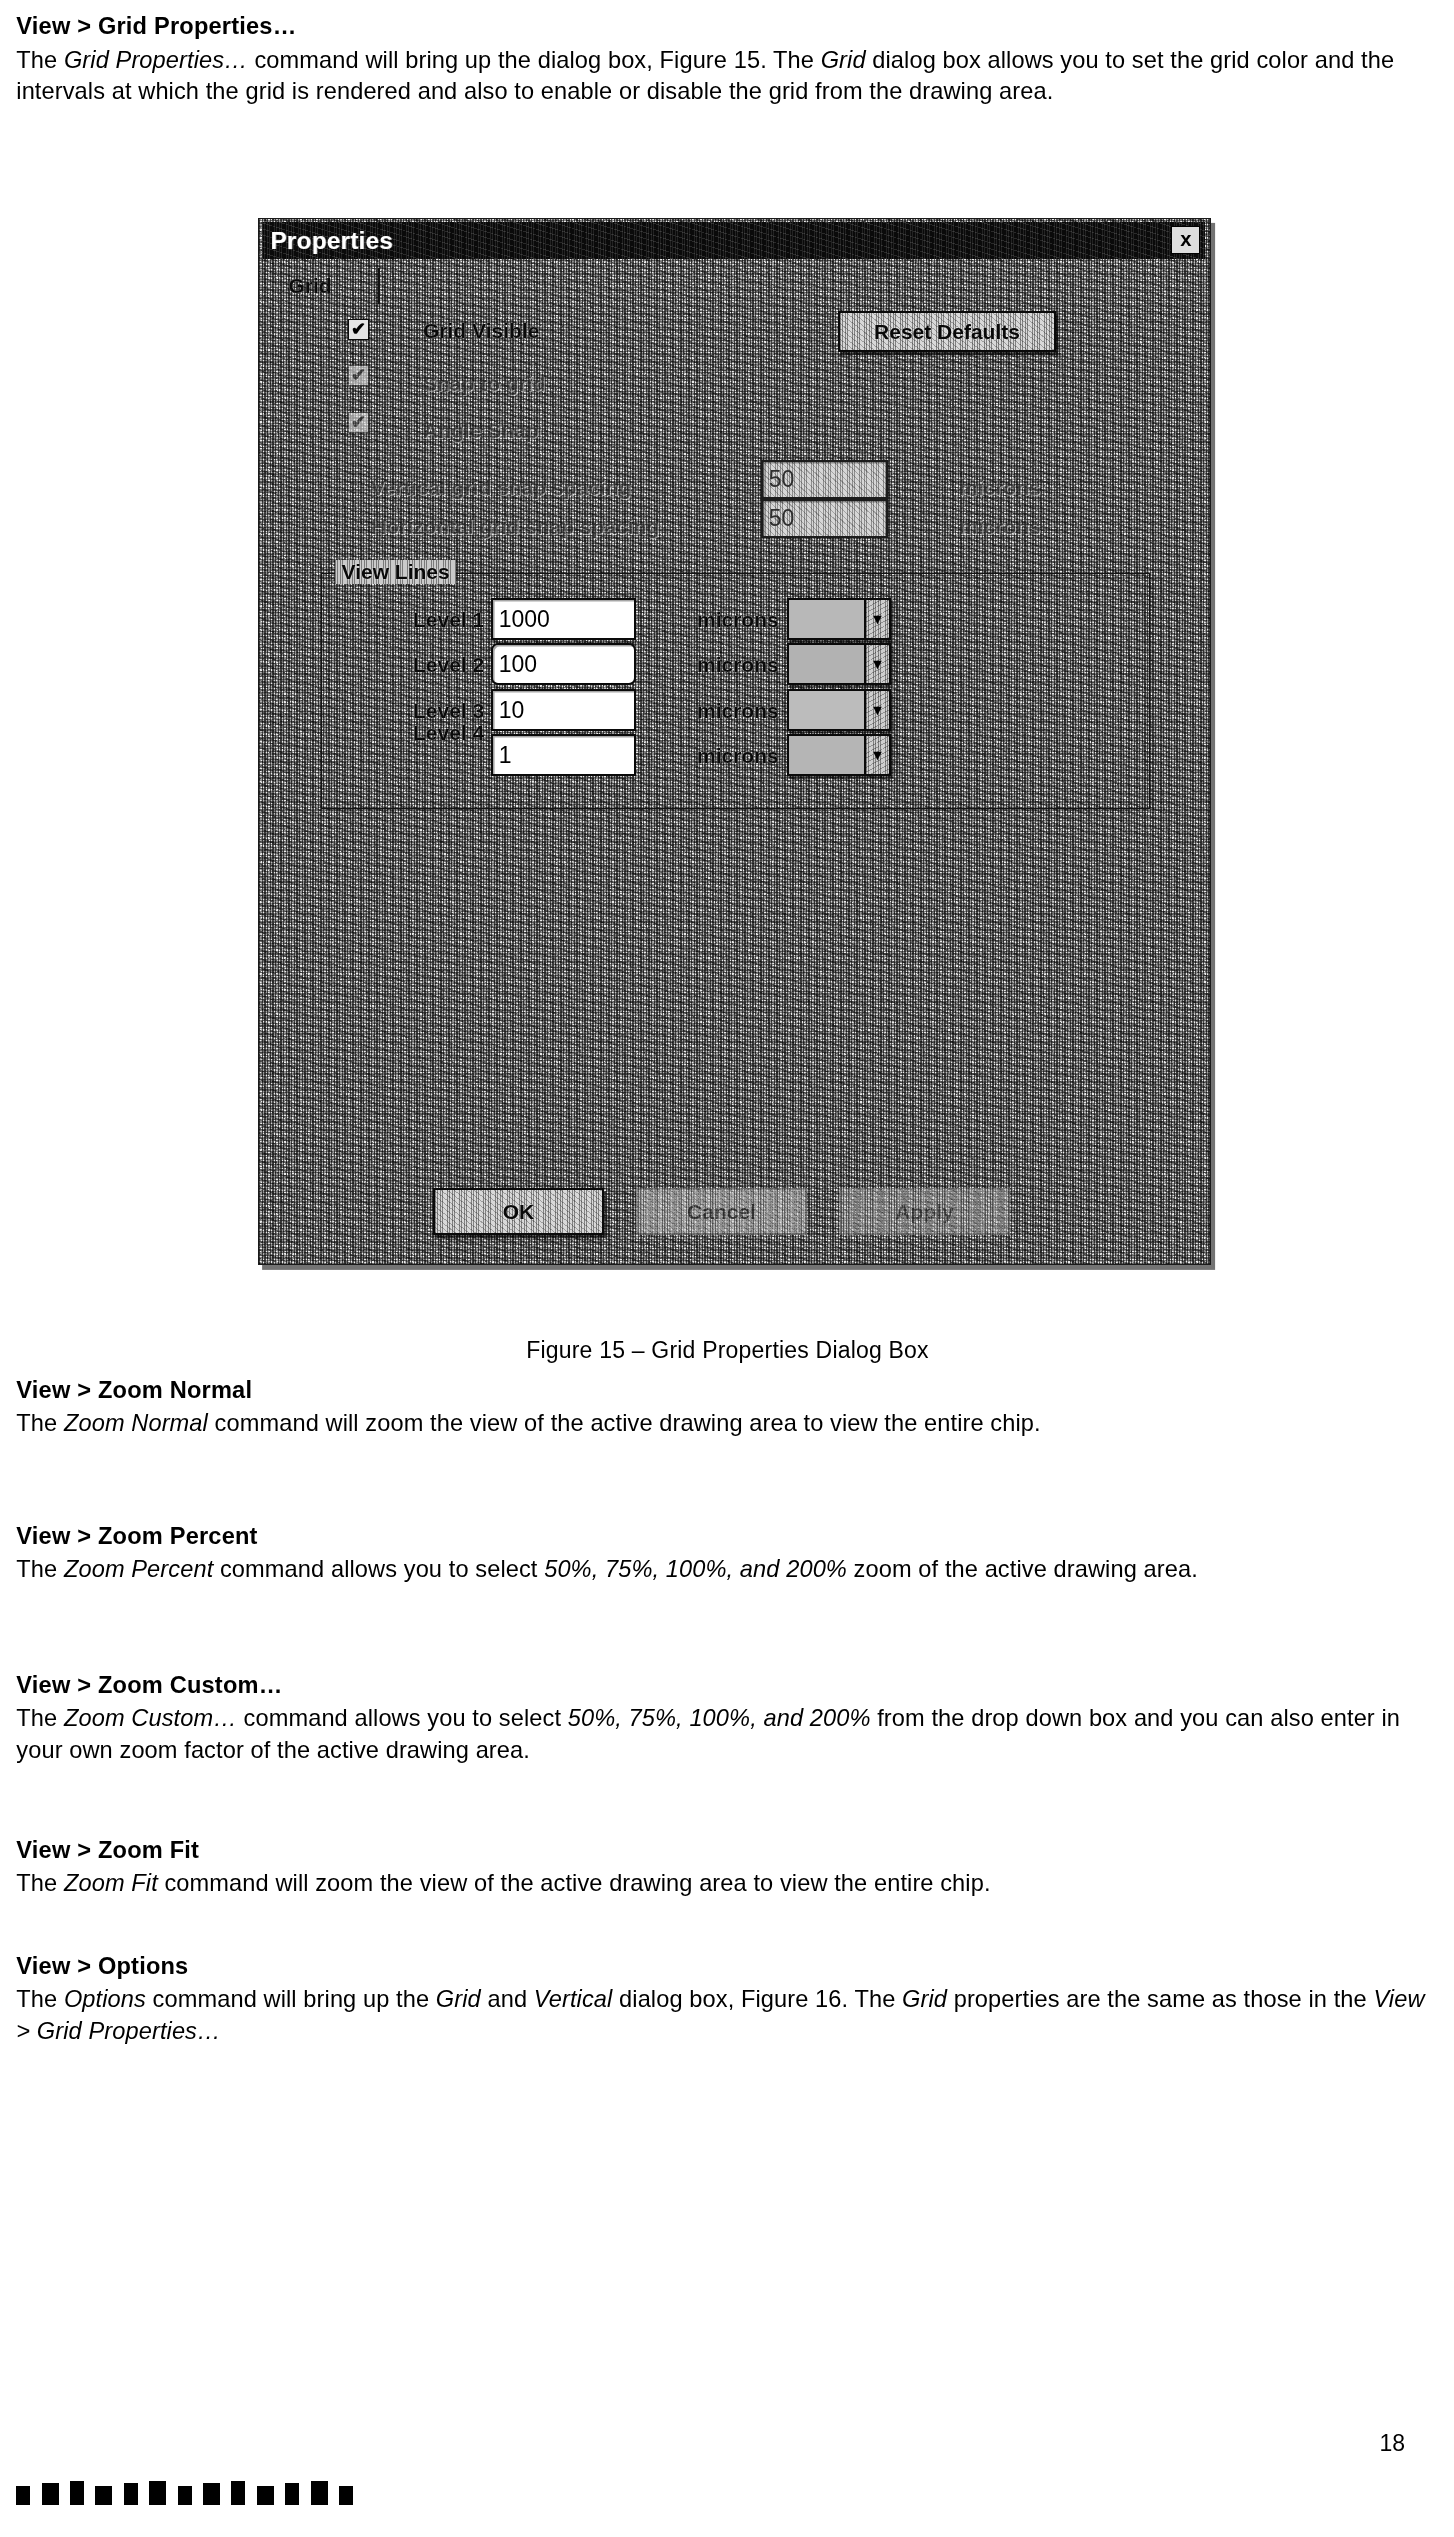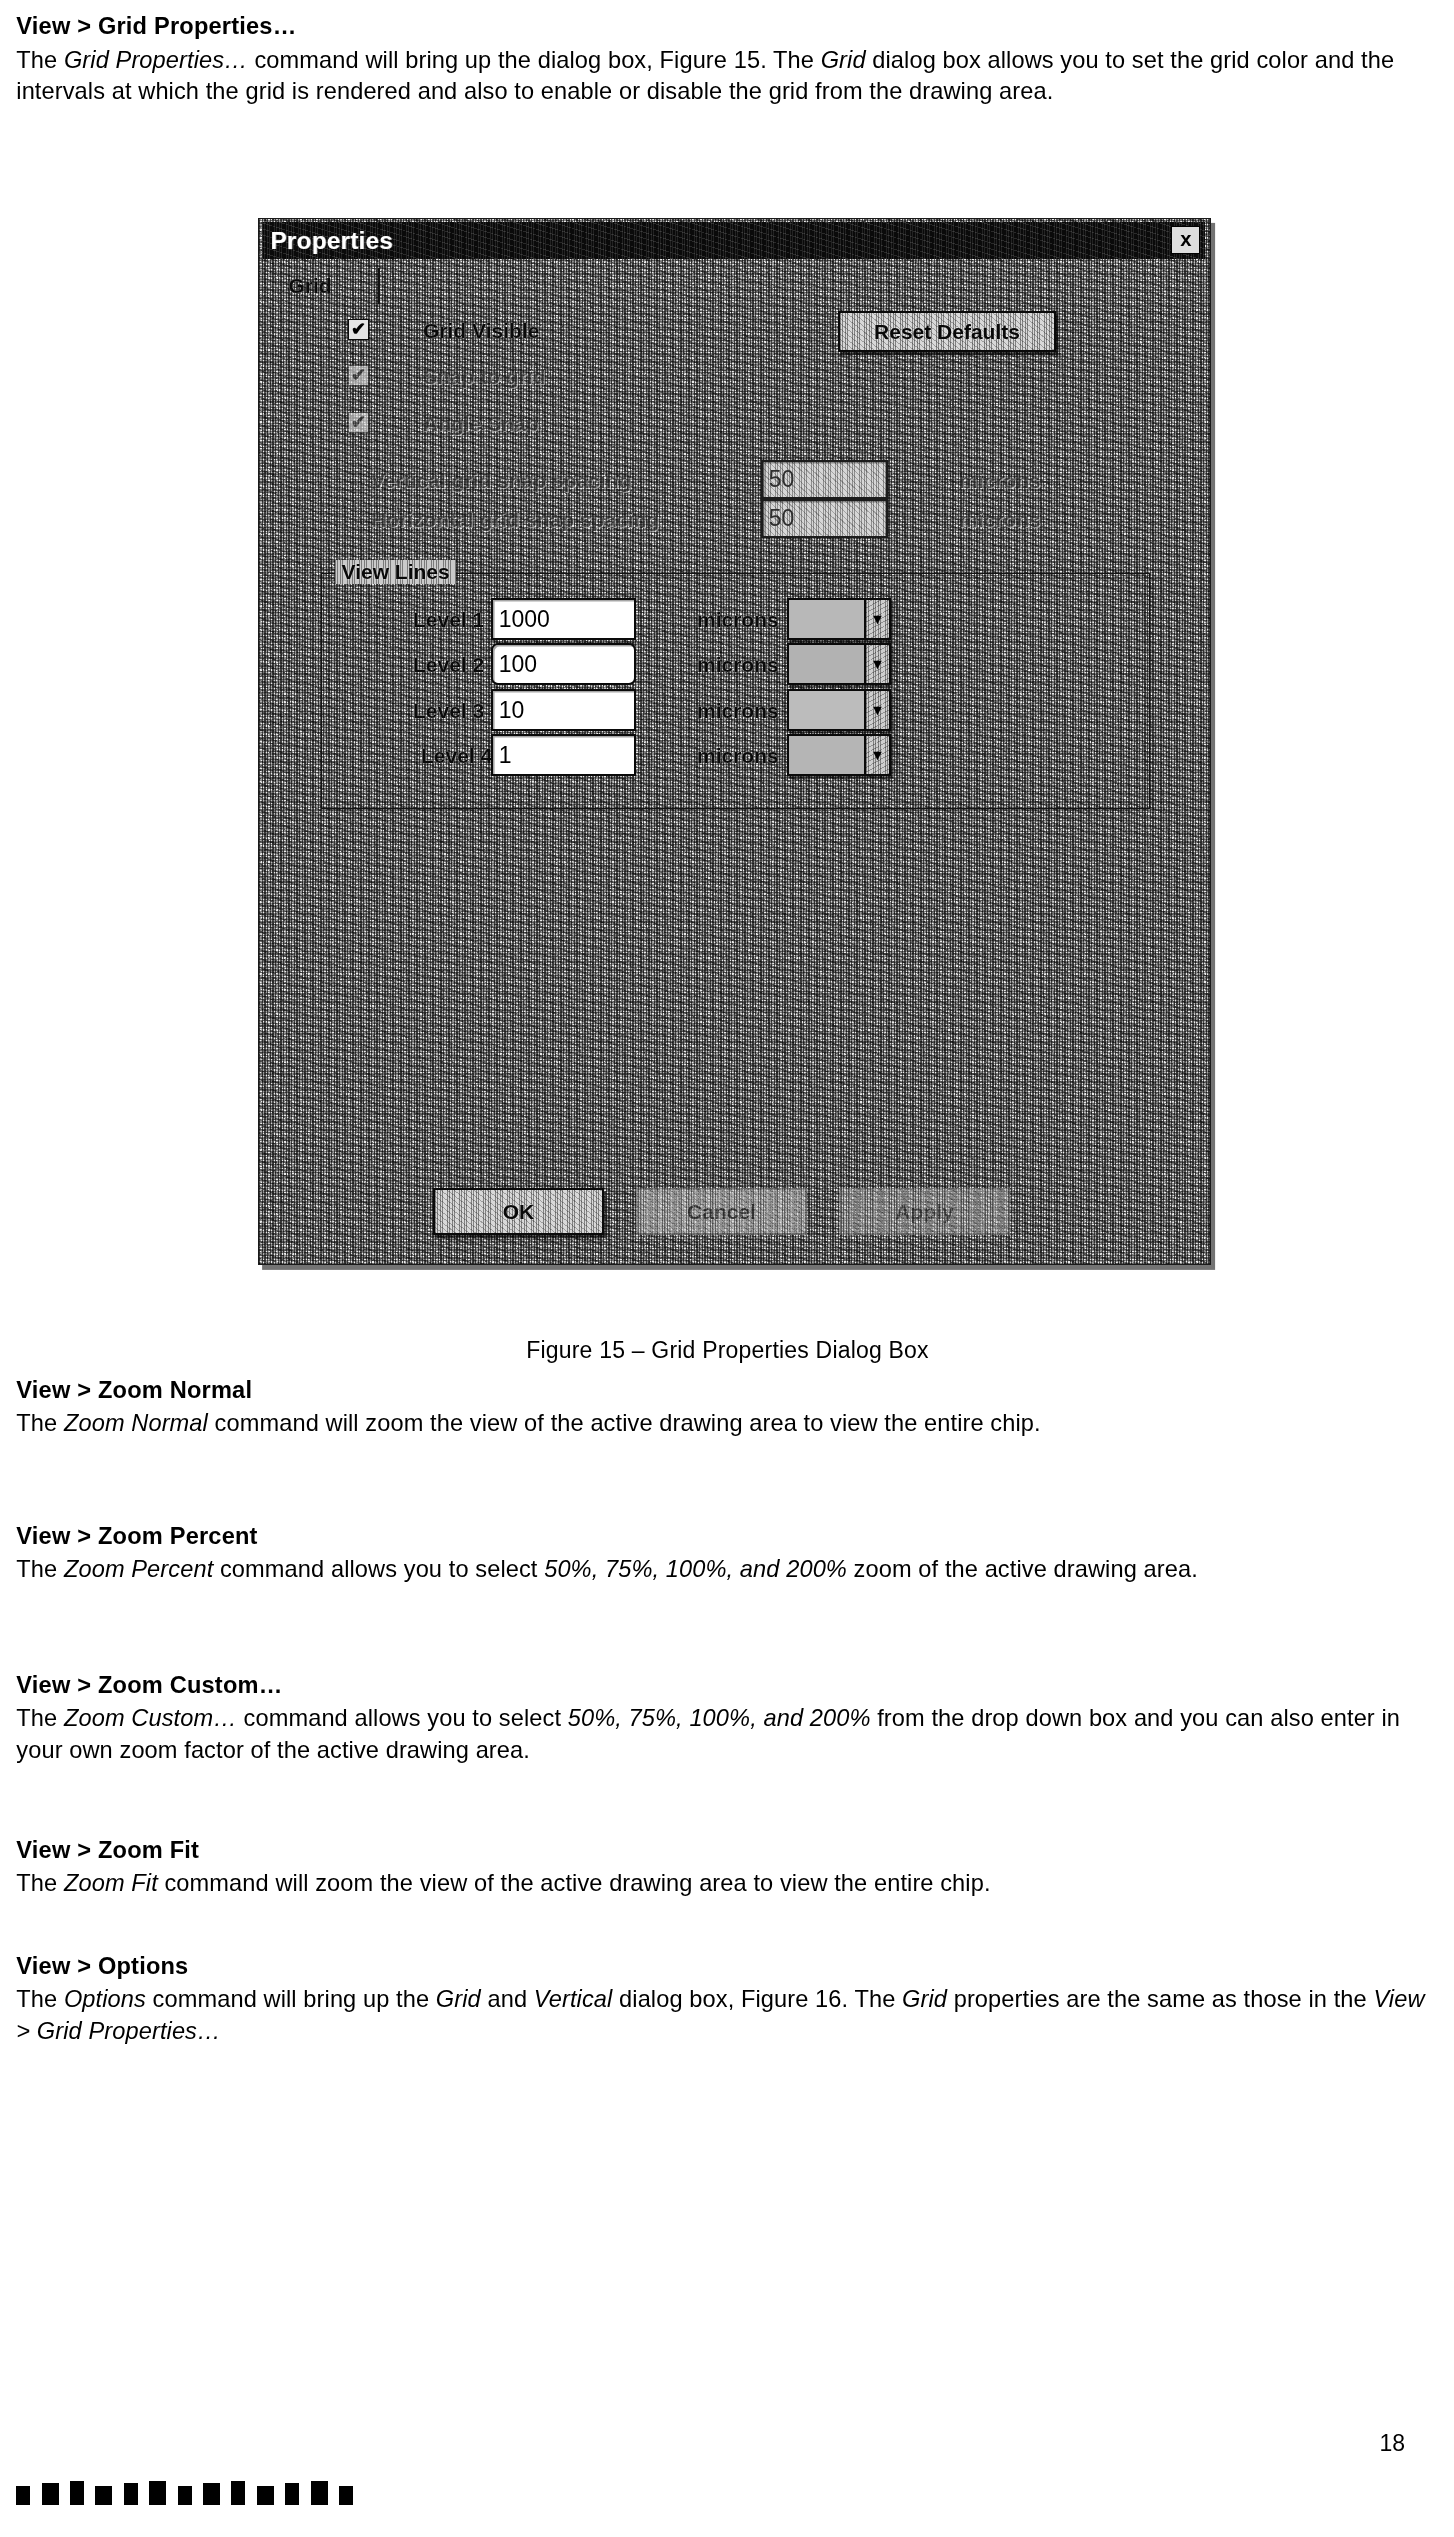--- a/index.html
+++ b/index.html
@@ -164,20 +164,21 @@
     color: #0b0b0b;
     white-space: nowrap;
     text-shadow: 0 0 0.8px rgba(255,255,255,0.55), 0 0 1.6px rgba(255,255,255,0.4);
     font-weight: 600;
     padding-left: 40px;
   }
   .dlg-label.dim {
     color: #2c2c2c;
     opacity: 0.55;
     text-shadow: 0.8px 0.8px 0 rgba(255,255,255,0.85);
+    margin-top: 7px;
   }
 
   .chk {
     position: absolute;
     width: 21px; height: 21px;
     border: 1.6px solid #0c0c0c;
     background: #e4e4e4;
     box-sizing: border-box;
     font-size: 18px;
     line-height: 18px;
@@ -343,21 +344,21 @@
     </div>
 
     <span class="dlg-label" style="left:114px; top:480px;">Level 3</span>
     <div class="field" style="left:232px; top:470px; width:145px; height:42px;">10</div>
     <span class="dlg-label" style="left:398px; top:480px;">microns</span>
     <div class="combo" style="left:528px; top:470px; width:104px; height:42px;">
       <div class="combo-swatch" style="background: rgb(188, 188, 188);"></div>
       <div class="combo-arrow">▼</div>
     </div>
 
-    <span class="dlg-label" style="left:114px; top:525px;margin-left:8px;">Level 4</span>
+    <span class="dlg-label" style="left:114px; top:502px;">Level 4</span>
     <div class="field" style="left:232px; top:515px; width:145px; height:42px;">1</div>
     <span class="dlg-label" style="left:398px; top:525px;">microns</span>
     <div class="combo" style="left:528px; top:515px; width:104px; height:42px;">
       <div class="combo-swatch" style="background: rgb(181, 181, 181);"></div>
       <div class="combo-arrow">▼</div>
     </div>
 
     <div class="btn" style="left:174px; top:969px; width:171px; height:47px;">OK</div>
     <div class="btn ghost" style="left:377px; top:969px; width:171px; height:47px;">Cancel</div>
     <div class="btn disabled" style="left:580px; top:969px; width:171px; height:47px;">Apply</div>

